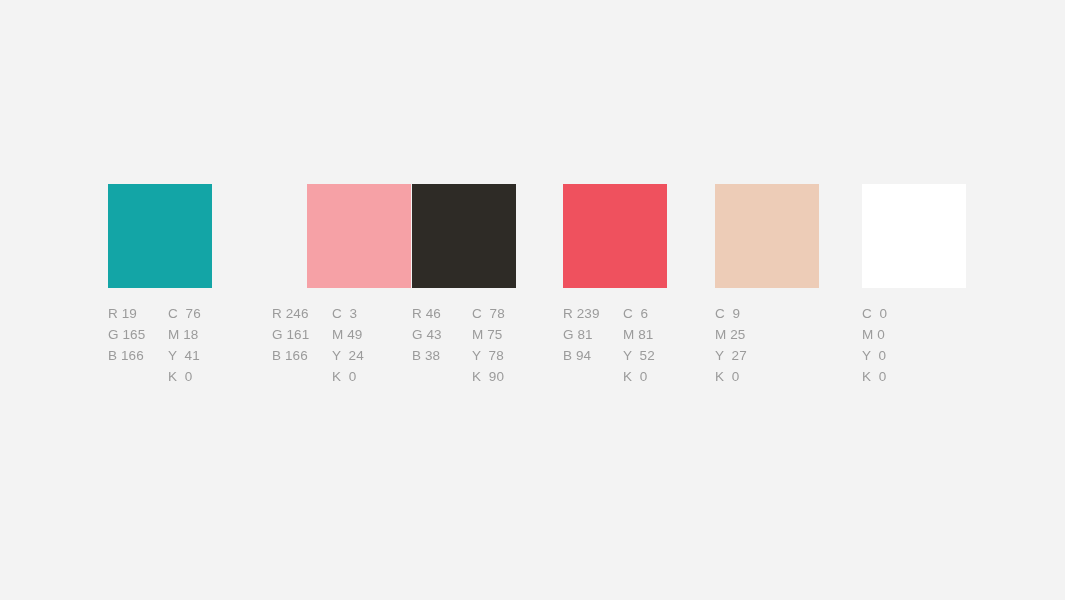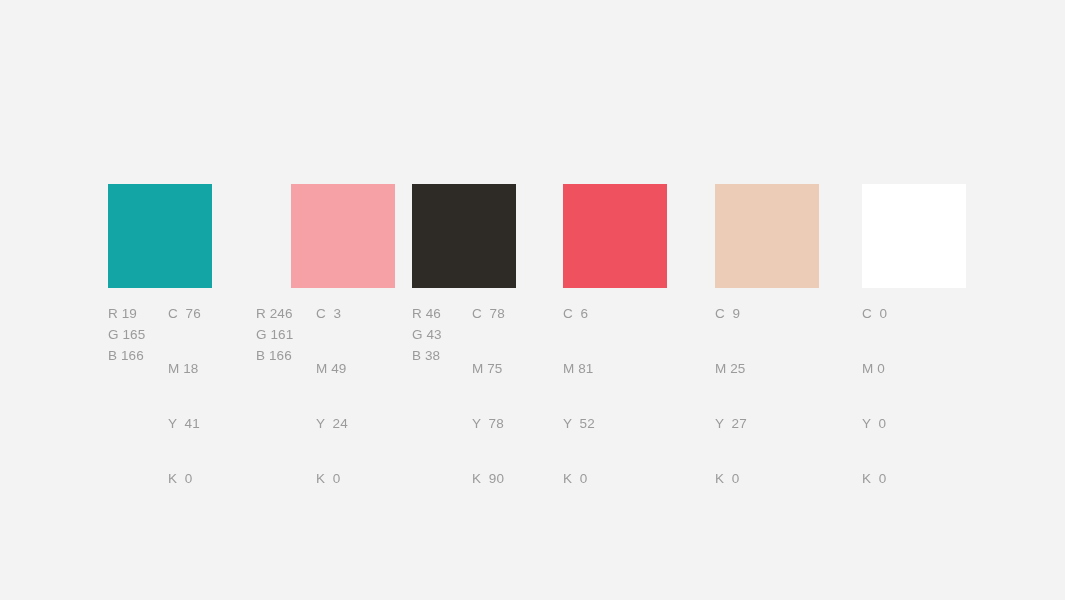--- a/index.html
+++ b/index.html
@@ -45,21 +45,20 @@
     display: flex;
     flex-direction: column;
   }
 
   .value-column.rgb-column {
     width: 60px;
   }
 
   .value-column.cmyk-column {
     width: 60px;
-    gap: 34px;
   }
 
   .value-line {
     font-size: 13.5px;
     line-height: 21px;
     color: #9b9b9b;
     white-space: pre;
     letter-spacing: 0.1px;
   }
 
@@ -83,21 +82,21 @@
       </div>
       <div class="value-column cmyk-column">
         <span class="value-line">C  76</span>
         <span class="value-line">M 18</span>
         <span class="value-line">Y  41</span>
         <span class="value-line">K  0</span>
       </div>
     </div>
   </div>
 
-  <div class="swatch-group" style="left:256px;padding-left:35px;">
+  <div class="swatch-group" style="left:272px;padding-left:35px;">
     <div class="swatch-chip" style="background:#f6a1a6;"></div>
     <div class="swatch-values">
       <div class="value-column rgb-column">
         <span class="value-line">R 246</span>
         <span class="value-line">G 161</span>
         <span class="value-line">B 166</span>
         <span class="value-line spacer">&nbsp;</span>
       </div>
       <div class="value-column cmyk-column">
         <span class="value-line">C  3</span>
@@ -122,20 +121,26 @@
         <span class="value-line">M 75</span>
         <span class="value-line">Y  78</span>
         <span class="value-line">K  90</span>
       </div>
     </div>
   </div>
 
   <div class="swatch-group" style="left:563px;">
     <div class="swatch-chip" style="background:#ef515e;"></div>
     <div class="swatch-values">
+      <div class="value-column rgb-column">
+        <span class="value-line">R 239</span>
+        <span class="value-line">G 81</span>
+        <span class="value-line">B 94</span>
+        <span class="value-line spacer">&nbsp;</span>
+      </div>
       <div class="value-column cmyk-column">
         <span class="value-line">C  6</span>
         <span class="value-line">M 81</span>
         <span class="value-line">Y  52</span>
         <span class="value-line">K  0</span>
       </div>
     </div>
   </div>
 
   <div class="swatch-group" style="left:715px;">

